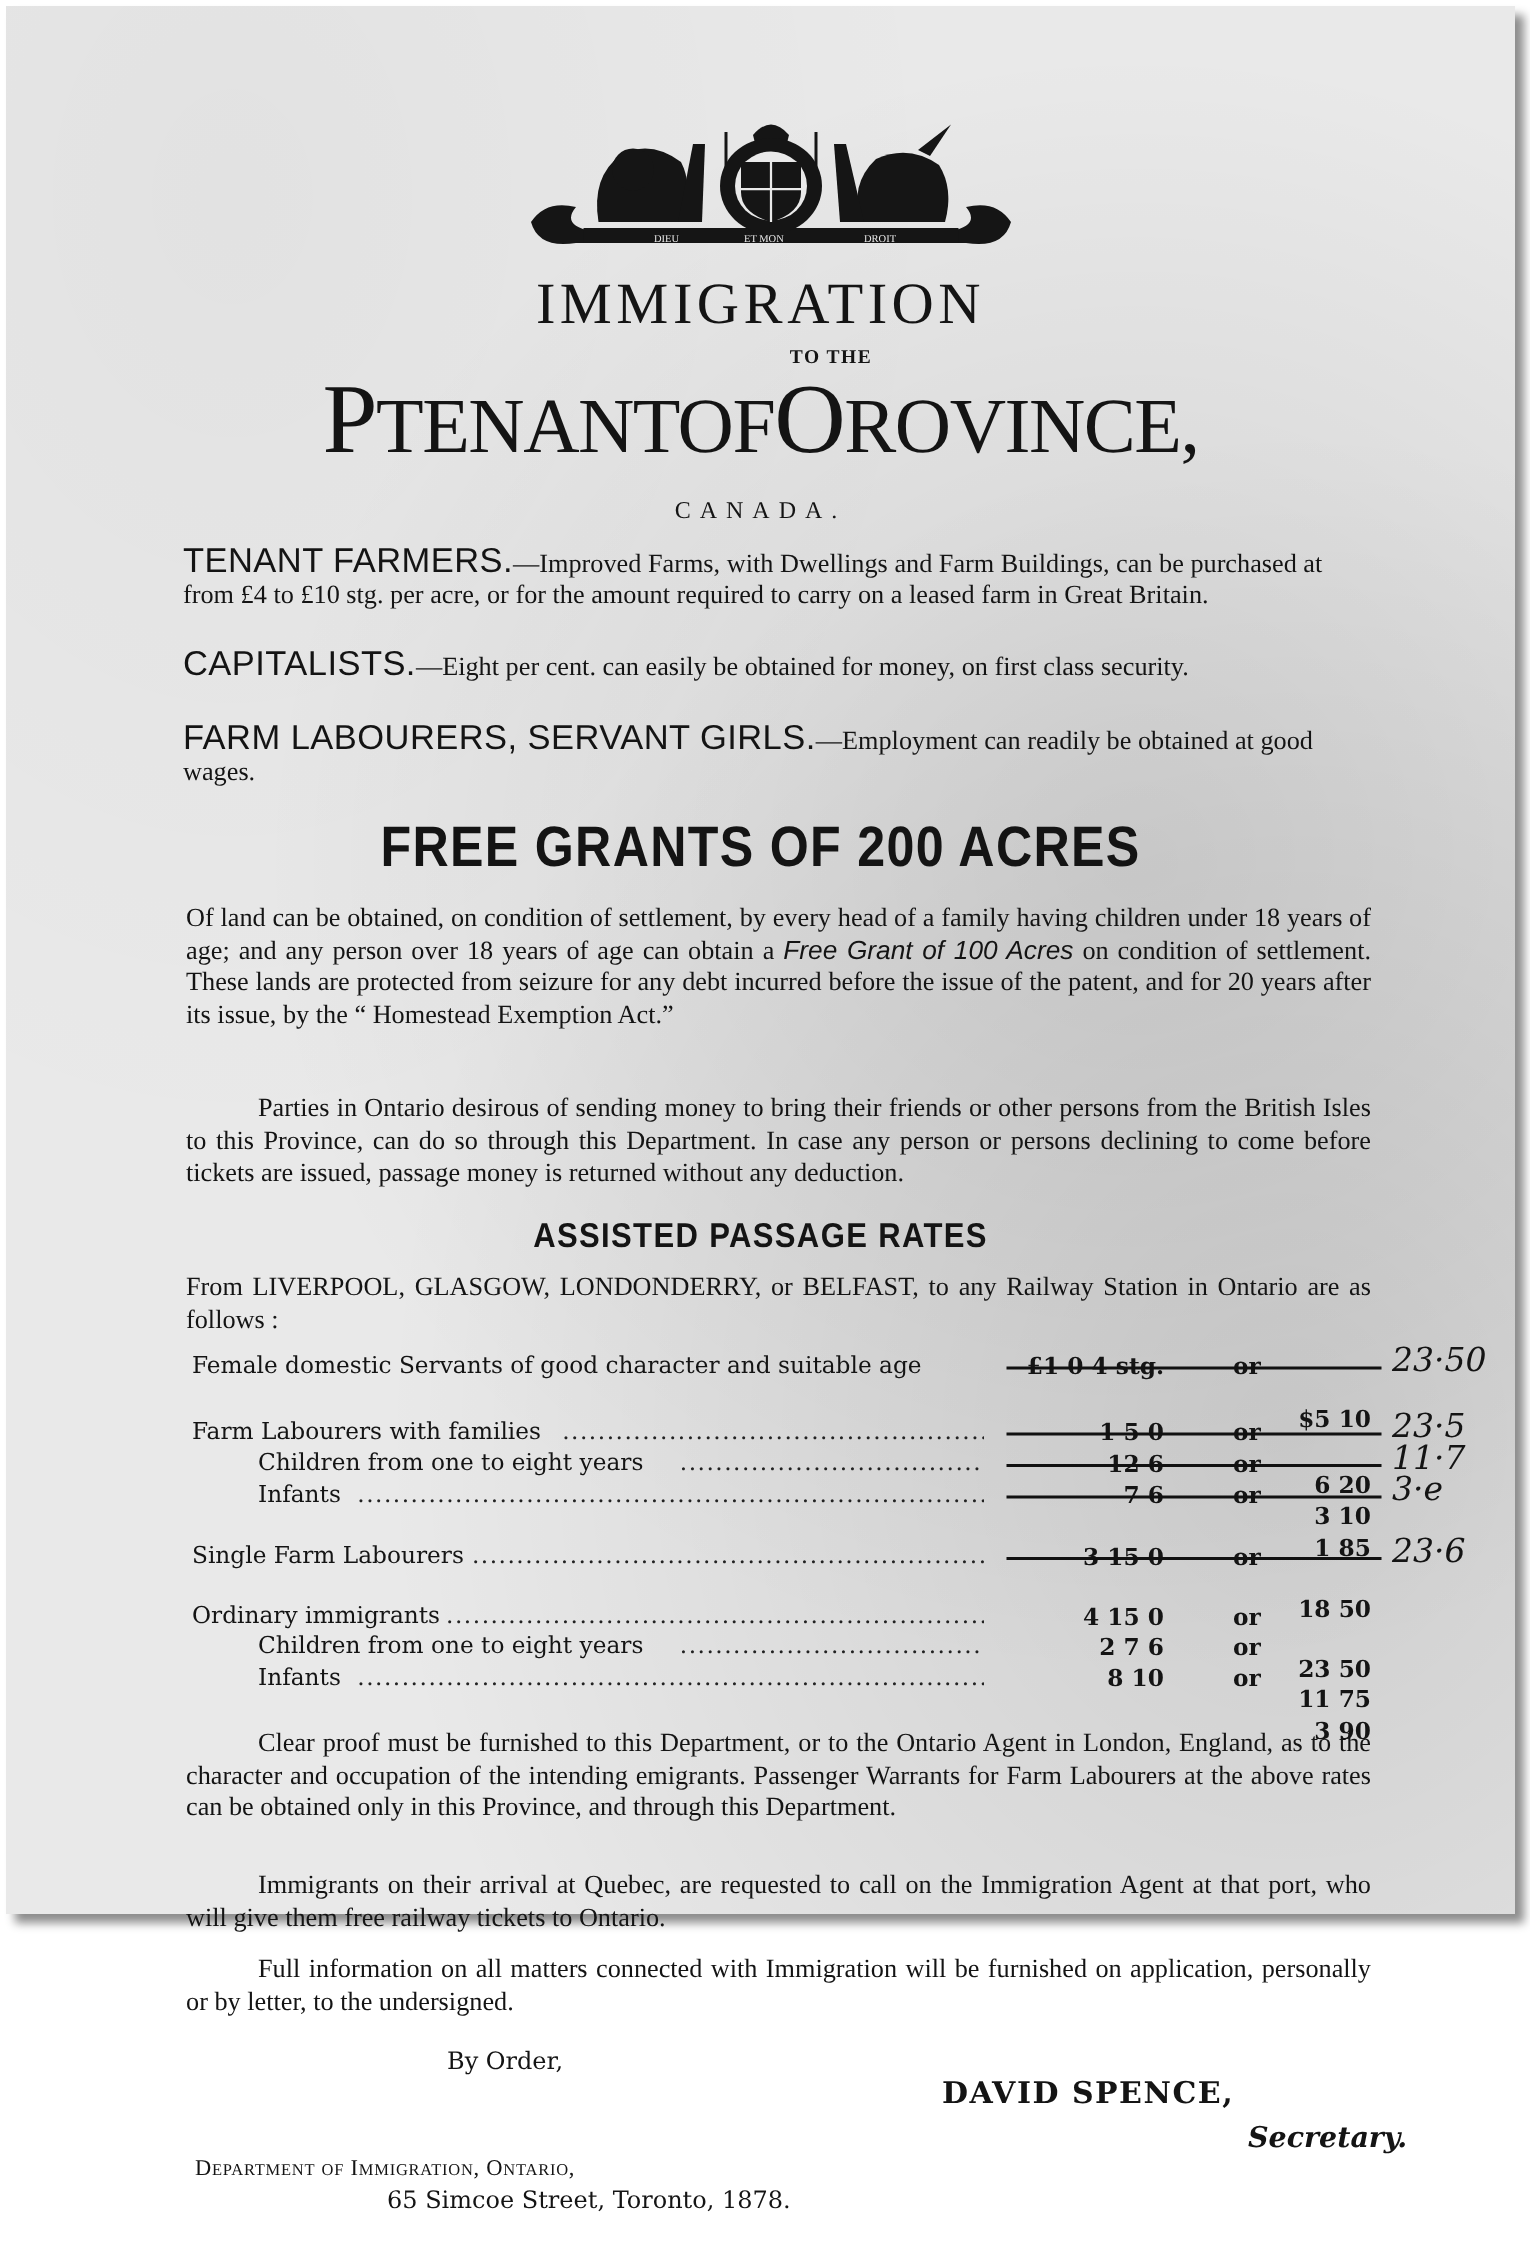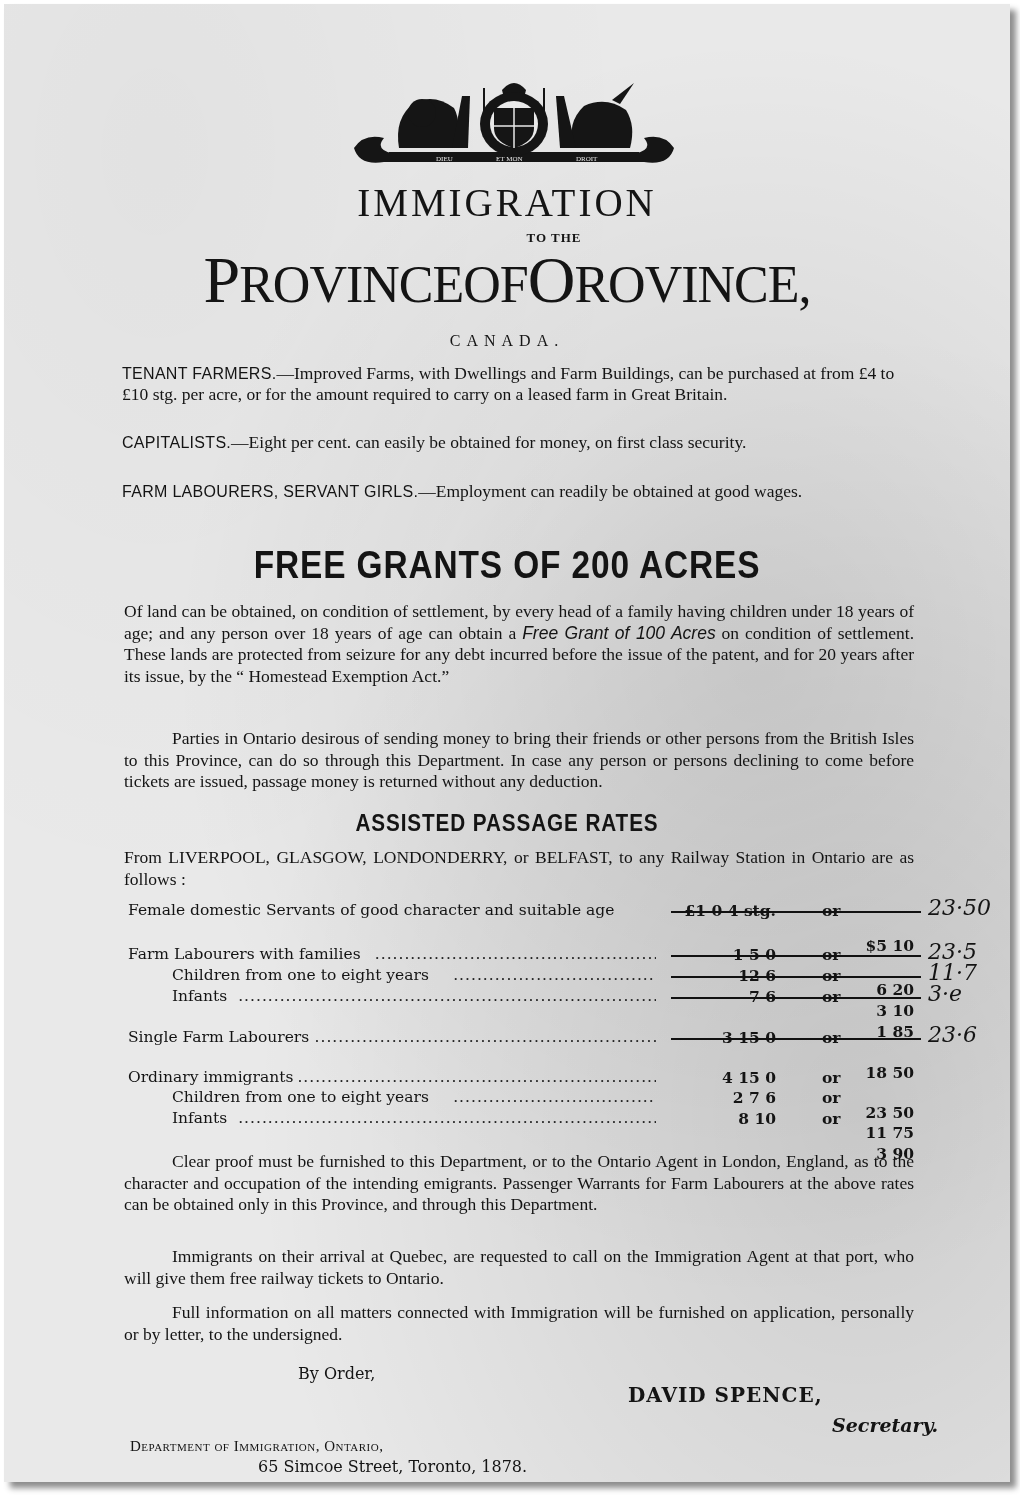--- a/index.html
+++ b/index.html
@@ -1,21 +1,21 @@
 <!DOCTYPE html>
 <html><head>
 <meta charset="utf-8">
 <style>
   html, body { margin: 0; padding: 0; }
   body {
     width: 1020px; height: 1496px; background: #ffffff; position: relative; overflow: hidden;
     font-family: "DejaVu Serif", serif; color: #141414;
   }
   .page {
-    position: absolute; left: 4px; top: 4px; width: 1006px; height: 1478px;
+    position: absolute; left: 4px; top: 4px; width: 1006px; height: 1272px;
     background:
       radial-gradient(ellipse at 75% 45%, rgba(0,0,0,0.10), rgba(0,0,0,0) 55%),
       radial-gradient(ellipse at 85% 75%, rgba(0,0,0,0.12), rgba(0,0,0,0) 50%),
       radial-gradient(ellipse at 15% 10%, rgba(0,0,0,0.03), rgba(0,0,0,0) 40%),
       #e9e9e9;
     box-shadow: 6px 6px 6px rgba(0,0,0,0.45);
   }
   .abs { position: absolute; }
   .center { left: 0; width: 1006px; text-align: center; }
 
@@ -23,21 +23,21 @@
   .crest { left: 340px; top: 74px; width: 340px; height: 92px; }
 
   .t-immig { top: 176px; font-size: 39px; letter-spacing: 3px; font-family: "Liberation Serif", serif; }
   .t-tothe { top: 226px; font-size: 13px; font-weight: bold; letter-spacing: 1px; font-family: "Liberation Serif", serif; padding-left: 47px; }
   .t-prov { top: 238px; font-size: 66px; letter-spacing: -1px; font-family: "Liberation Serif", serif; }
   .t-prov .small { font-size: 52px; }
   .t-canada { top: 328px; font-size: 16px; letter-spacing: 6px; font-family: "Liberation Serif", serif; }
 
   .para { font-family: "Liberation Serif", serif; font-size: 17.5px; line-height: 21px; }
   .item { left: 118px; width: 792px; }
-  .item .head { font-family: "Liberation Sans", sans-serif; font-size: 16px; letter-spacing: 0.3px; }
+  .item .head { font-family: "Liberation Sans", sans-serif; font-size: 23px; letter-spacing: 0.3px; }
 
   .free-grants { top: 540px; font-family: "Liberation Sans", sans-serif; font-weight: bold; font-size: 38px; transform: scaleX(0.88); letter-spacing: 1px; }
 
   .body-para { left: 120px; width: 790px; text-align: justify; font-family: "Liberation Serif", serif; font-size: 17.5px; line-height: 21.6px; }
   .body-para .first { text-indent: 48px; }
   .italic-sans { font-family: "Liberation Sans", sans-serif; font-style: italic; }
 
   .assisted { top: 806px; font-family: "Liberation Sans", sans-serif; font-weight: bold; font-size: 23px; transform: scaleX(0.9); letter-spacing: 1px; }
 
   .rates-row { position: absolute; left: 124px; width: 900px; height: 22px; font-family: "DejaVu Serif", serif; font-size: 15.5px; }
@@ -86,21 +86,21 @@
     <line x1="170" y1="30" x2="170" y2="70" stroke="#e9e9e9" stroke-width="1.5"></line>
     <line x1="150" y1="48" x2="190" y2="48" stroke="#e9e9e9" stroke-width="1.5"></line>
 
     <text x="92" y="83" font-size="7" fill="#e9e9e9" font-family="Liberation Serif, serif">DIEU</text>
     <text x="152" y="83" font-size="7" fill="#e9e9e9" font-family="Liberation Serif, serif">ET MON</text>
     <text x="232" y="83" font-size="7" fill="#e9e9e9" font-family="Liberation Serif, serif">DROIT</text>
   </svg>
 
   <div class="abs center t-immig">IMMIGRATION</div>
   <div class="abs center t-tothe">TO THE</div>
-  <div class="abs center t-prov"><span>P</span><span class="small">ROVINCE</span><span class="small">OF</span><span>O</span><span class="small">ROVINCE,</span></div>
+  <div class="abs center t-prov"><span>P</span><span class="small">TENANT</span><span class="small">OF</span><span>O</span><span class="small">ROVINCE,</span></div>
   <div class="abs center t-canada">CANADA.</div>
 
   <div class="abs item para" style="top:359px;">
     <div><span class="head">TENANT FARMERS.</span><span>—Improved Farms, with Dwellings and Farm Buildings, can be purchased at from £4 to £10 stg. per acre, or for the amount required to carry on a leased farm in Great Britain.</span></div>
   </div>
   <div class="abs item para" style="top:428px;">
     <div><span class="head">CAPITALISTS.</span><span>—Eight per cent. can easily be obtained for money, on first class security.</span></div>
   </div>
   <div class="abs item para" style="top:477px;">
     <div><span class="head">FARM LABOURERS, SERVANT GIRLS.</span><span>—Employment can readily be obtained at good wages.</span></div>

